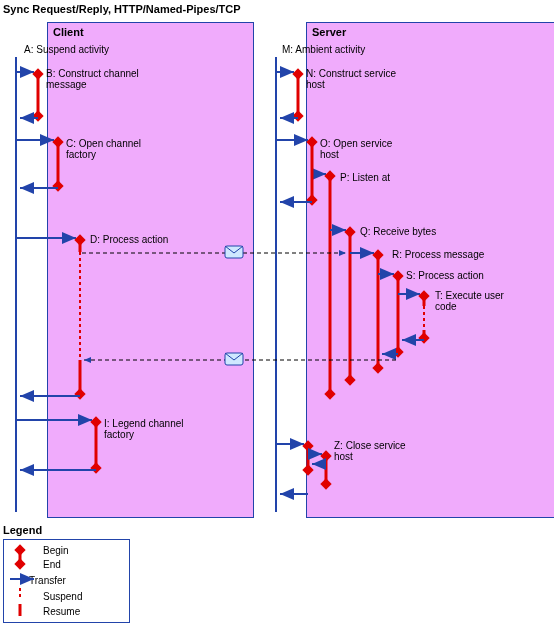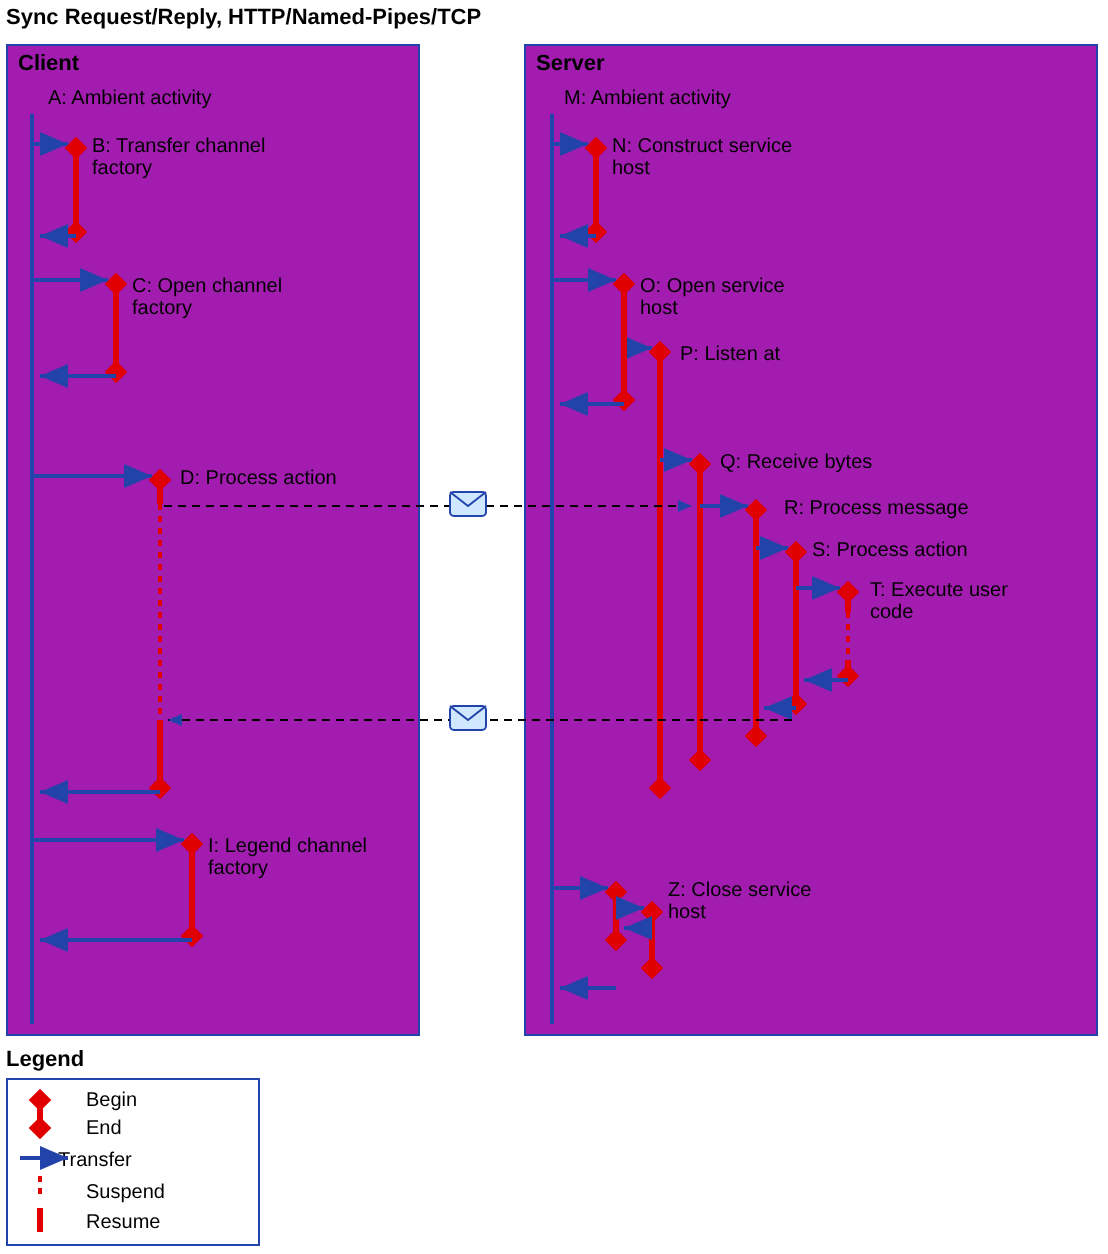--- a/index.html
+++ b/index.html
@@ -14,22 +14,23 @@
     position: relative;
   }
   .title {
     position: absolute;
     font-weight: bold;
     font-size: 11px;
     text-align: right;
   }
   .panel {
     position: absolute;
-    background: #a21caf;
+    background: #f0abfc;
     border: 1px solid #2244aa;
+    margin-left: 44px;
   }
   .panel-title {
     position: absolute;
     top: 3px;
     left: 5px;
     font-weight: bold;
     font-size: 11px;
   }
   .label {
     position: absolute;
@@ -54,22 +55,22 @@
 <div class="title" style="top:3px;left:3px">Sync Request/Reply, HTTP/Named-Pipes/TCP</div>
 
 <div class="panel" style="top:22px;left:3px;width:207px;height:496px">
   <div class="panel-title">Client</div>
 </div>
 
 <div class="panel" style="top:22px;left:262px;width:287px;height:496px">
   <div class="panel-title">Server</div>
 </div>
 
-<div class="label" style="top:44px;left:24px">A: Ambient activity</div>
-<div class="label" style="top:68px;left:46px;width:100px;white-space:normal">B: Transfer channel factory</div>
+<div class="label" style="top:44px;left:24px">A: Suspend activity</div>
+<div class="label" style="top:68px;left:46px;width:100px;white-space:normal">B: Construct channel message</div>
 <div class="label" style="top:138px;left:66px;width:90px;white-space:normal">C: Open channel factory</div>
 <div class="label" style="top:234px;left:90px">D: Process action</div>
 <div class="label" style="top:418px;left:104px;width:80px;white-space:normal">I: Legend channel factory</div>
 
 <div class="label" style="top:44px;left:282px">M: Ambient activity</div>
 <div class="label" style="top:68px;left:306px;width:100px;white-space:normal">N: Construct service host</div>
 <div class="label" style="top:138px;left:320px;width:80px;white-space:normal">O: Open service host</div>
 <div class="label" style="top:172px;left:340px">P: Listen at</div>
 <div class="label" style="top:226px;left:360px">Q: Receive bytes</div>
 <div class="label" style="top:249px;left:392px">R: Process message</div>

